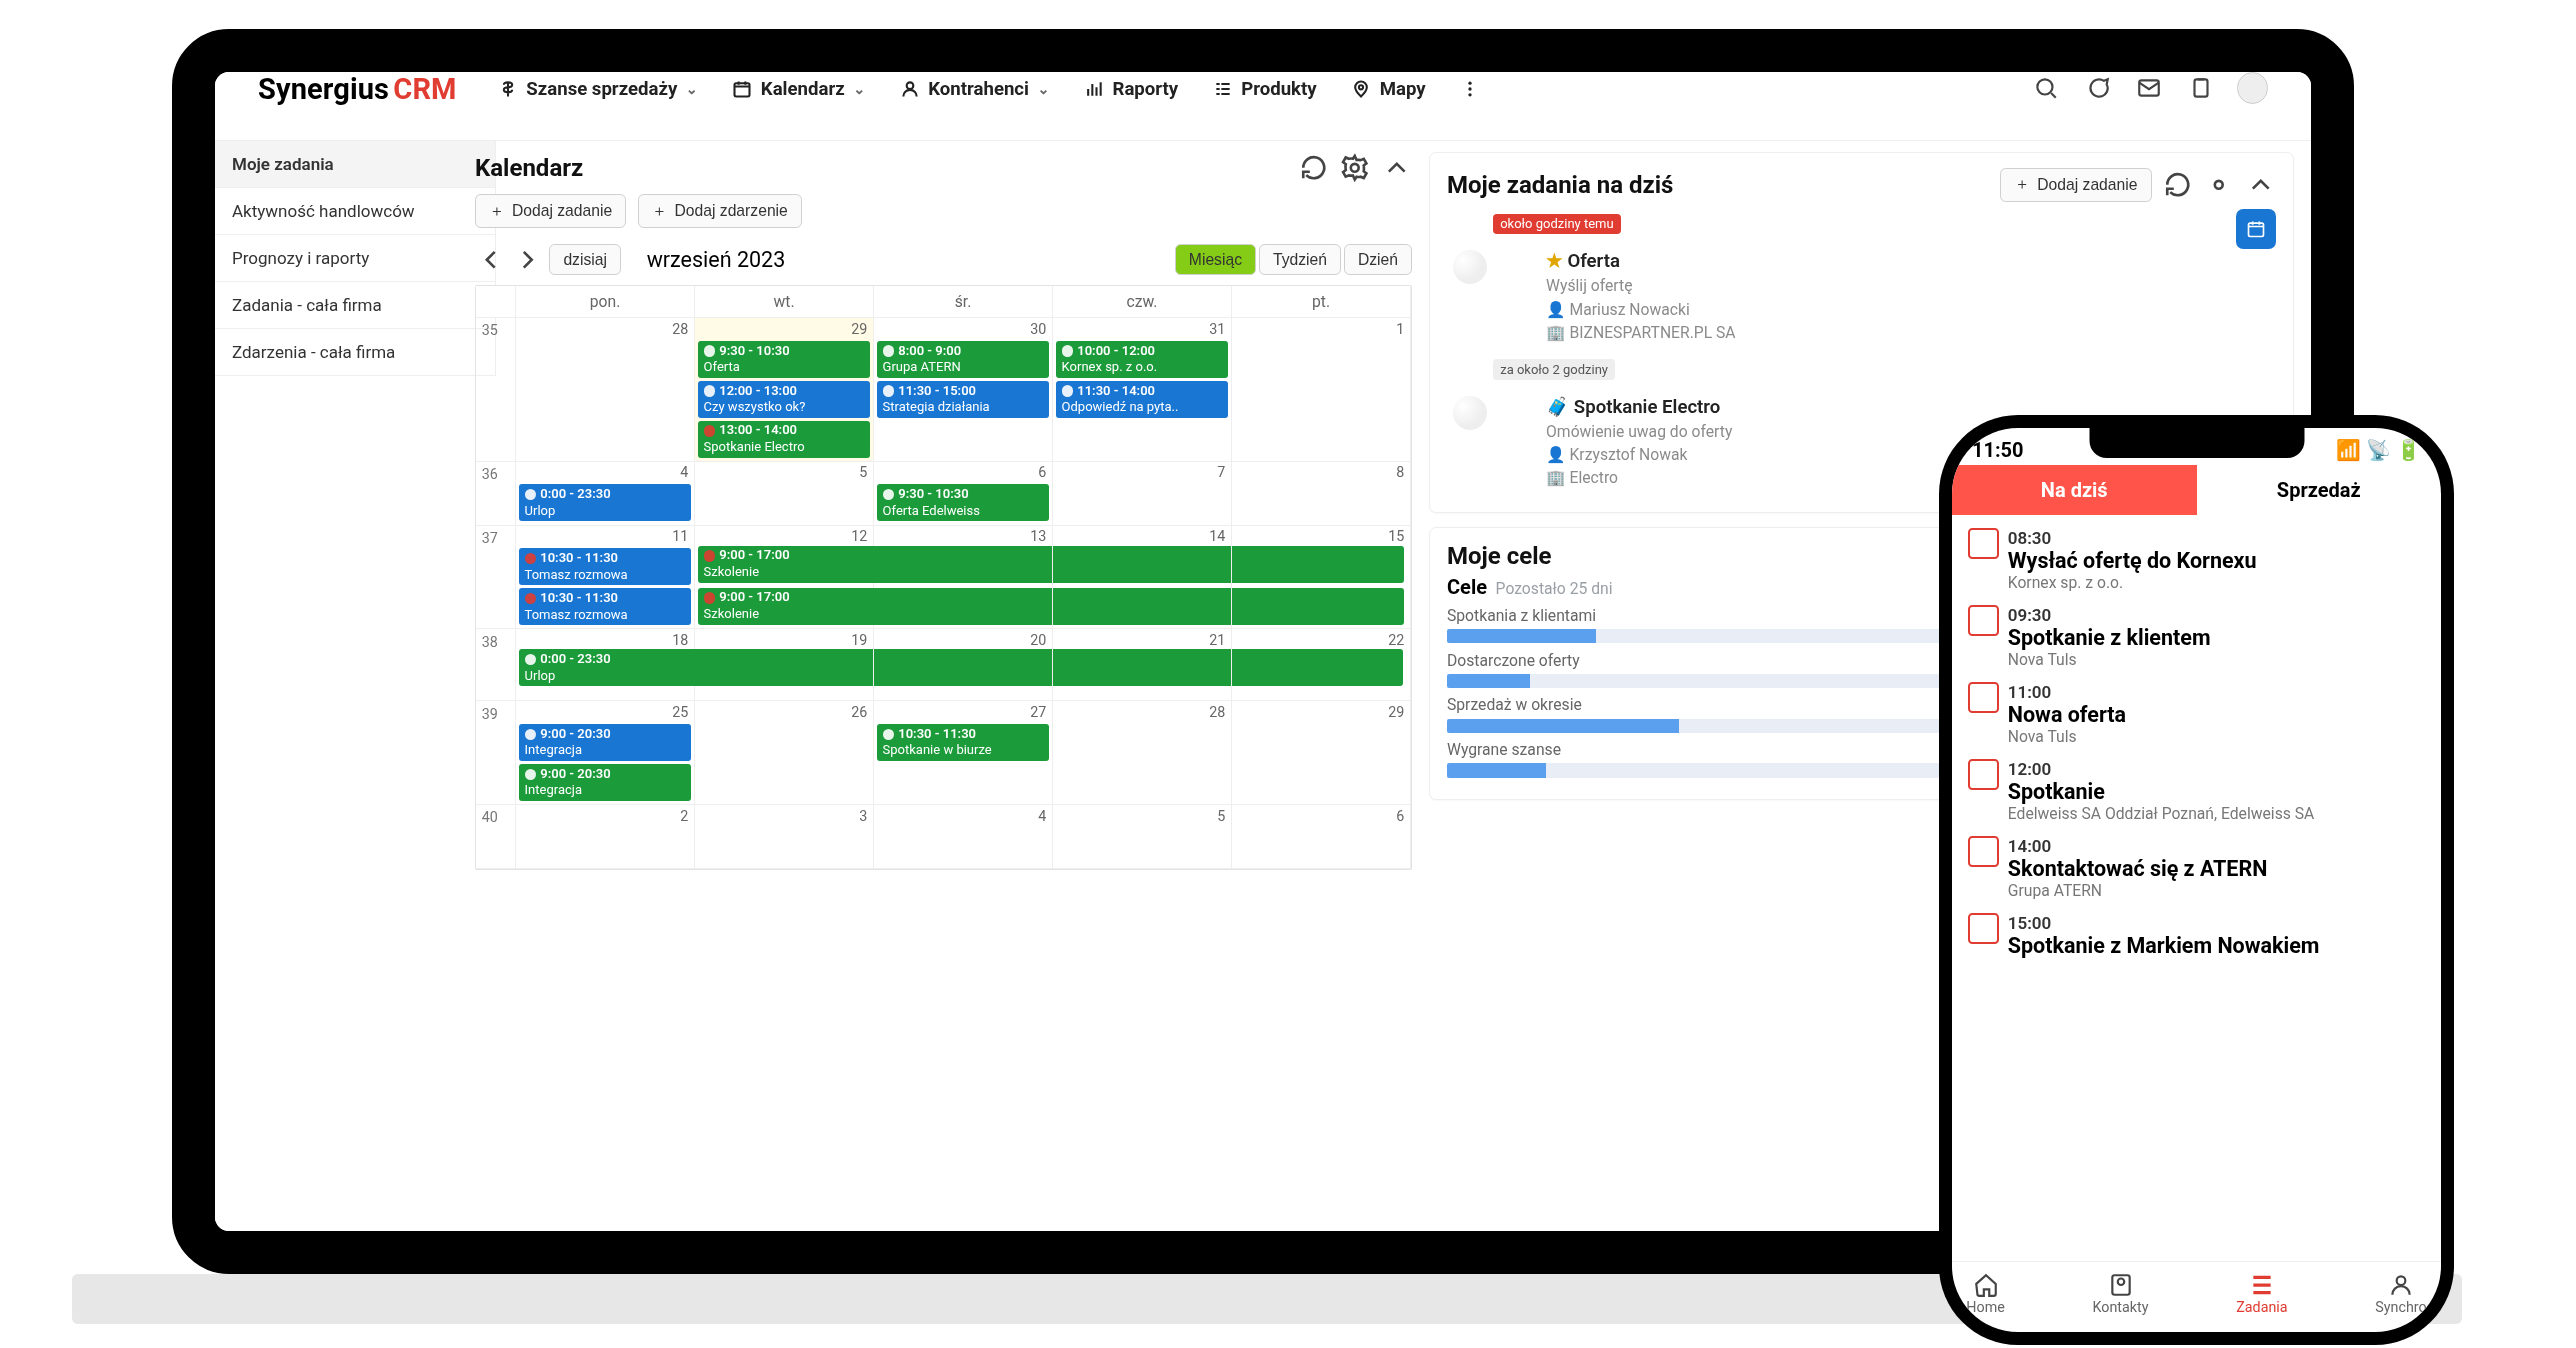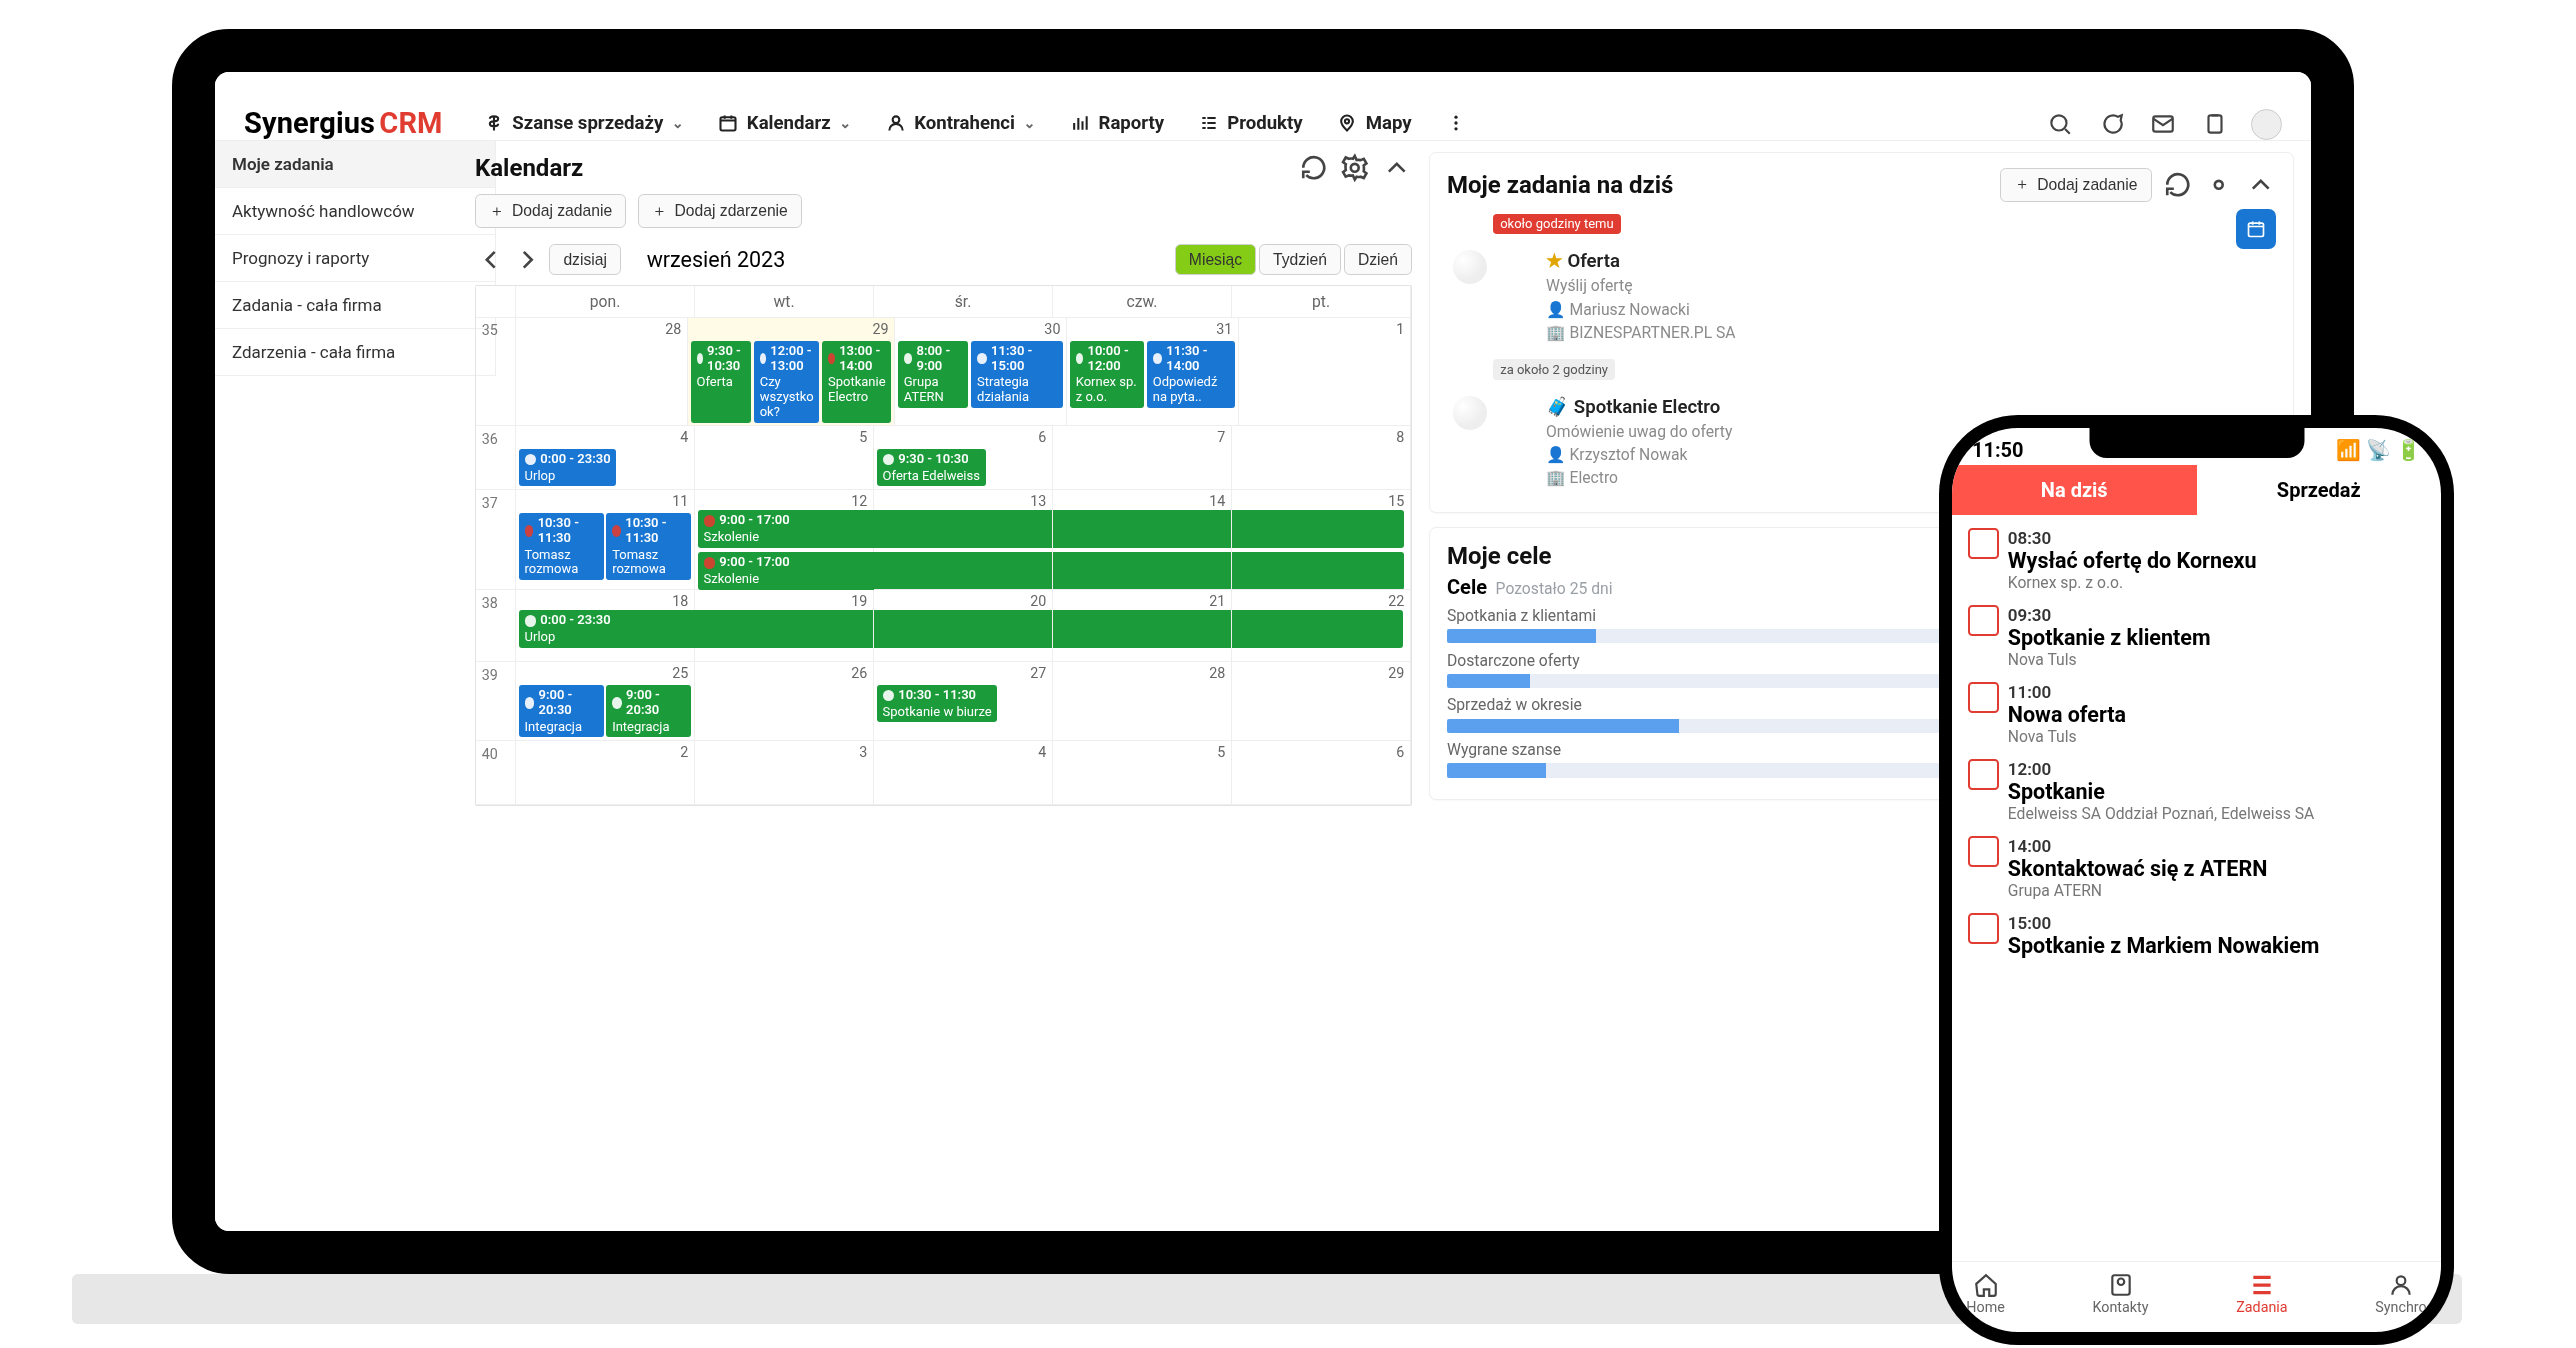--- a/index.html
+++ b/index.html
@@ -18,21 +18,21 @@
   .laptop-base {
     position: absolute; left: 72px; top: 1274px; width: 2390px; height: 50px;
     background: #e7e7e7; border-radius: 5.7px;
   }
   .screen {
     position: absolute; inset: 0; background: #fff; padding: 0;
   }
 
   
   .hdr {
-    display:flex; align-items:flex-end; height:69px; padding:0 29px; border-bottom:0.7px solid #eee;
+    display:flex; align-items:flex-start; height:69px; padding:0 43px; border-bottom:0.7px solid #eee;
   }
   .brand { font-size:29px; font-weight:700; letter-spacing:0.1px; }
   .brand .crm { color:#e03c31; margin-left:4.3px; }
   .nav { display:flex; align-items:center; gap:20px; margin-left:34px; }
   .navitem { display:flex; align-items:center; gap:8.6px; font-size:18.6px; color:#222; font-weight:700; padding:5.7px 7.2px; border-radius:4.3px; white-space:nowrap; }
   .caret { font-size:14.3px; color:#666; }
   .hdr .spacer { flex:1 1 auto; }
   .hdr .icons { display:flex; align-items:center; gap:20px; color:#333; }
   .hdr .icons svg { width:26px; height:26px; }
   .avatar { width:31.5px; height:31.5px; border-radius:50%; background:#eee; border:1.4px solid #ccc; display:inline-block; }
@@ -66,21 +66,21 @@
   .seg .btn.selected { background:#84cc16; }
   .calgrid { border:0.7px solid #e3e3e3; border-radius:1.4px; }
   .calrowhdr { display:grid; grid-template-columns:40px repeat(5,1fr); background:#fff; }
   .calrowhdr .cell { border-right:0.7px solid #eee; border-bottom:0.7px solid #eee; padding:5.7px 7.2px; font-size:15.7px; color:#666; text-align:center; }
   .calrow { display:grid; grid-template-columns:40px repeat(5,1fr); }
   .calrow .wk { border-right:0.7px solid #eee; border-bottom:0.7px solid #eee; padding:4.3px 5.7px; font-size:14.3px; color:#777; }
   .day {
     border-right:0.7px solid #eee; border-bottom:0.7px solid #eee; padding:2.9px; min-height:64px; position:relative;
   }
   .day .num { position:absolute; top:2.9px; right:5.7px; font-size:14.3px; color:#666; }
-  .chipcol { display:flex; gap:2.9px; padding-top:20px; }
+  .chipcol { display:flex; flex-direction:column; gap:2.9px; padding-top:20px; }
   .chip { display:flex; flex-direction:column; gap:1.4px; color:#fff; border-radius:2.9px; padding:2.9px 5.7px; font-size:13px; line-height:1.15; }
   .chip .t { display:flex; align-items:center; gap:4.3px; font-weight:600; }
   .chip .t .ico { width:11.4px; height:11.4px; border-radius:50%; background:#fff; opacity:.9; display:inline-block; }
   .chip.red .t .ico { background:#e03c31; }
   .chip.green { background:#1c9b3a; }
   .chip.blue  { background:#1976d2; }
   .chip.red   { background:#e03c31; color:#fff; }
 
   
   .right { flex:1 1 auto; display:flex; flex-direction:column; gap:14.3px; min-width:487px; }

